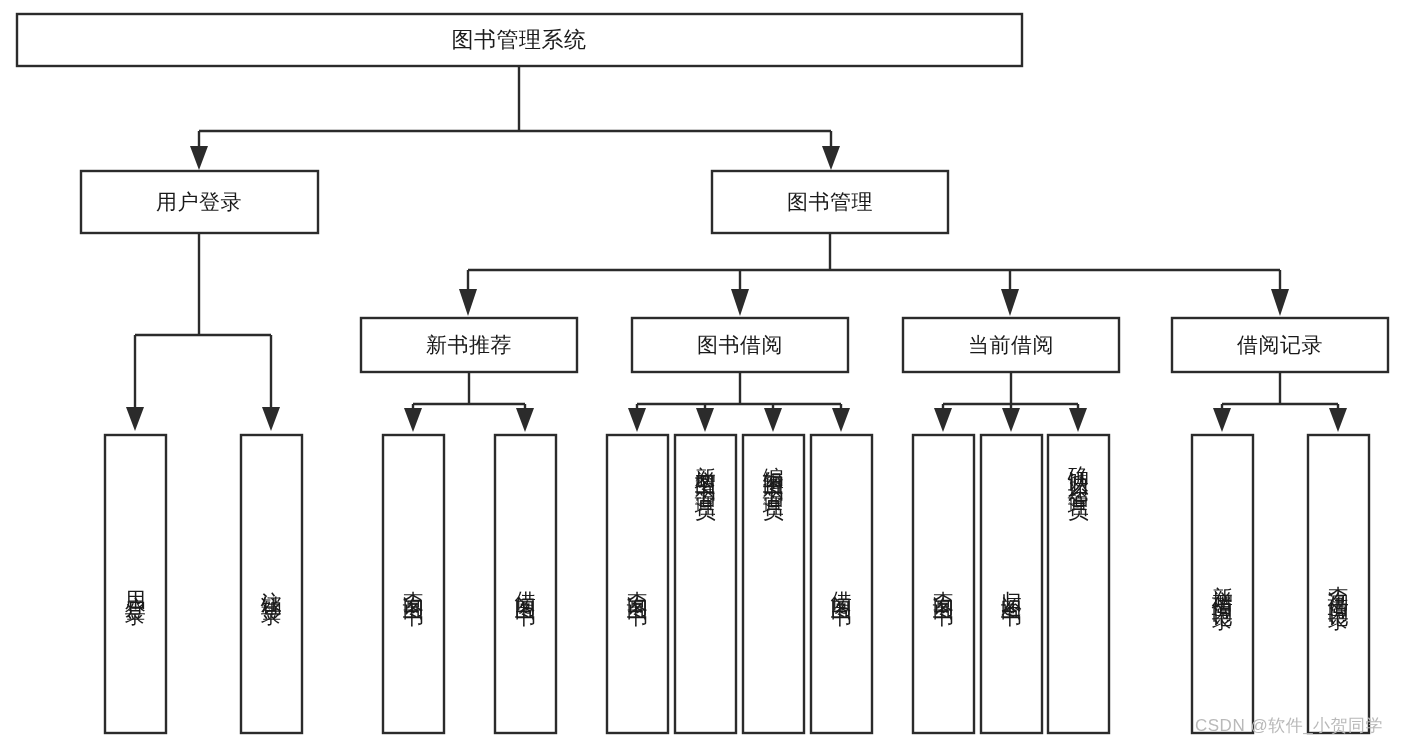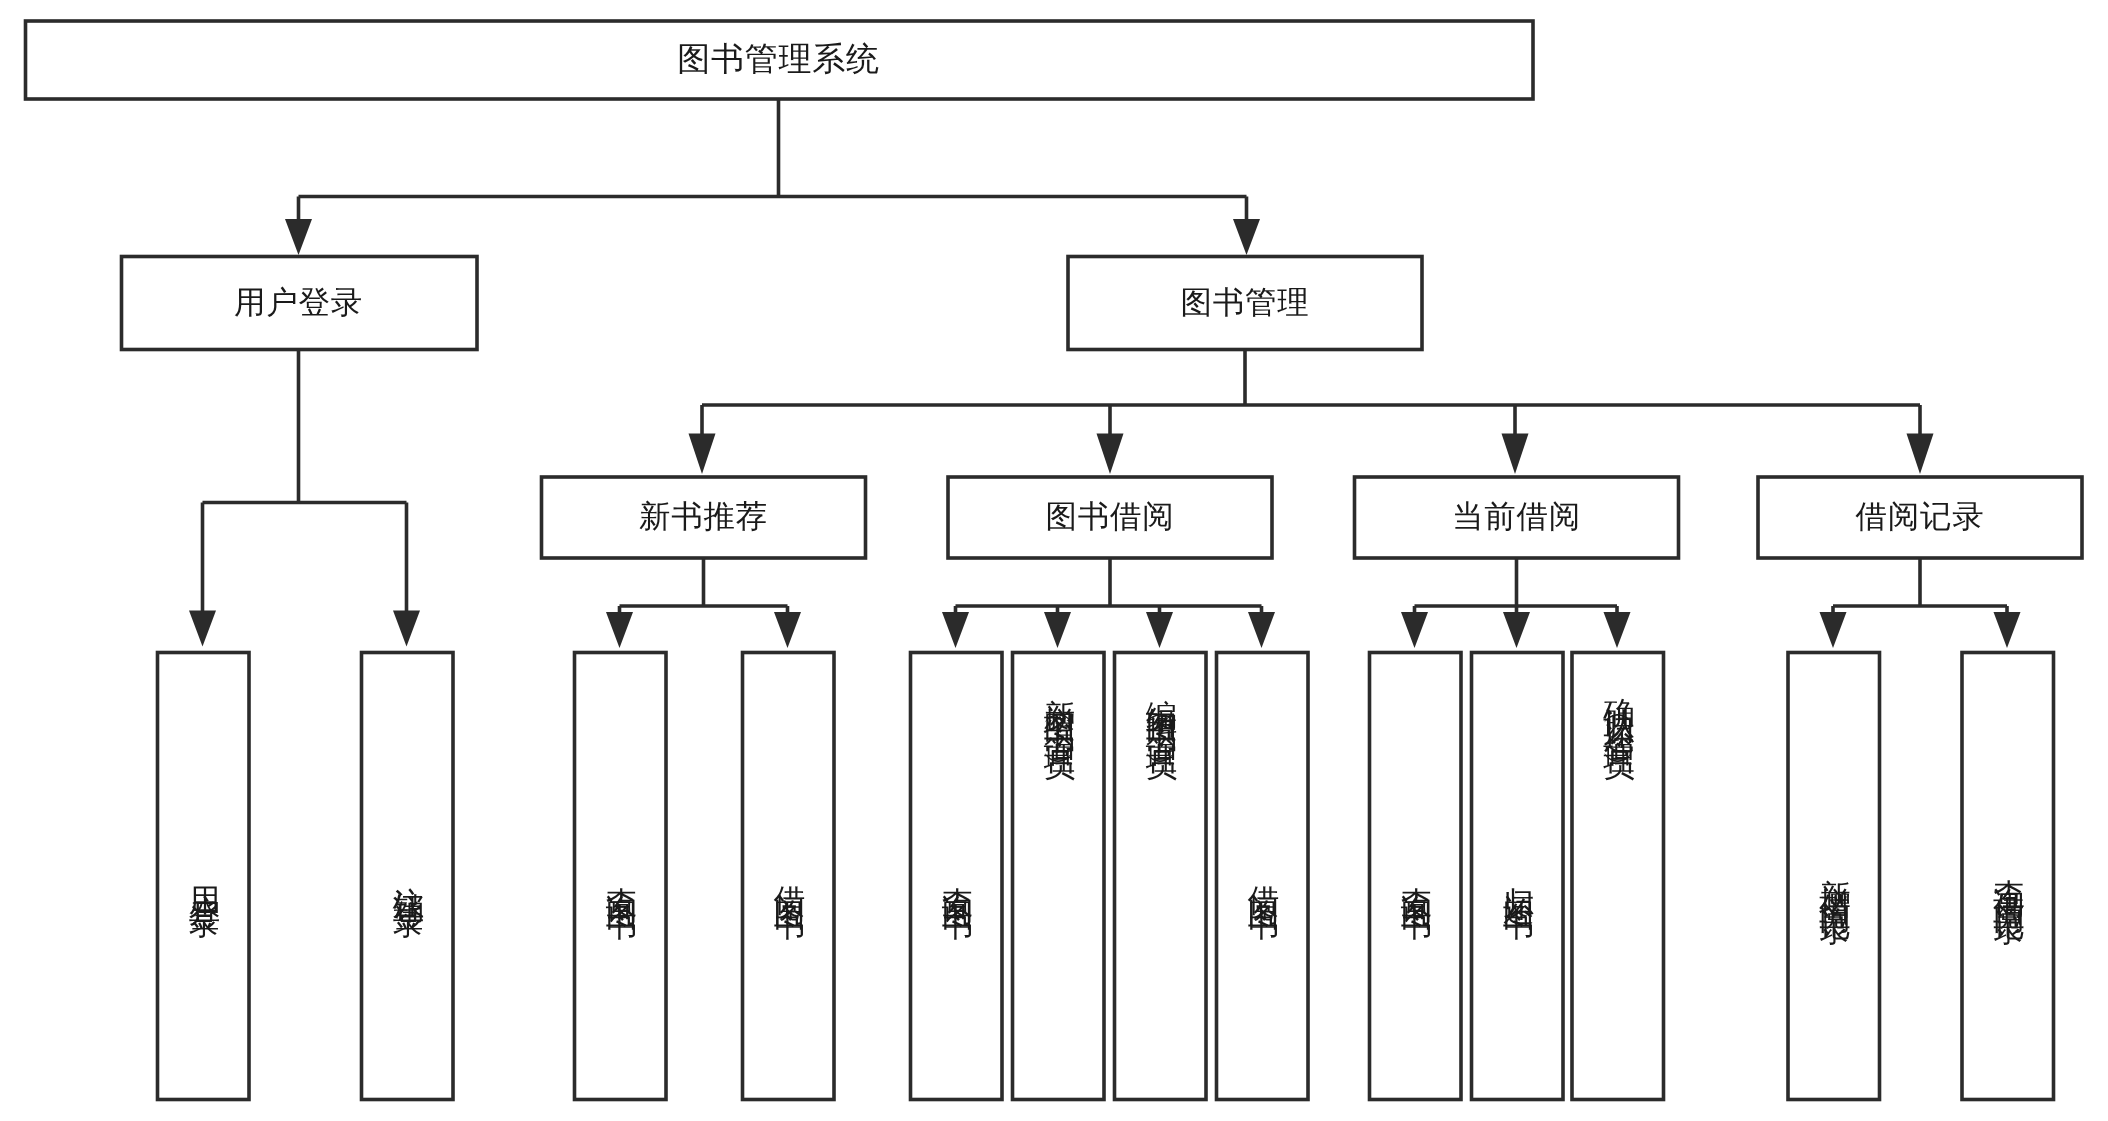--- a/index.html
+++ b/index.html
@@ -240,14 +240,15 @@
       <span>确认归还（管理员）</span>
     </div>
 
   <div class="leaf-vert" style="left:1192px; top:435px; width:61px; height:298px;">
       <span>新增借阅记录</span>
     </div>
   <div class="leaf-vert" style="left:1308px; top:435px; width:61px; height:298px;">
       <span>查询借阅记录</span>
     </div>
 
+  <div class="watermark" style="left:1195px; top:714px;">CSDN @软件_小贺同学</div>
 
 </div>
 
 </body></html>

